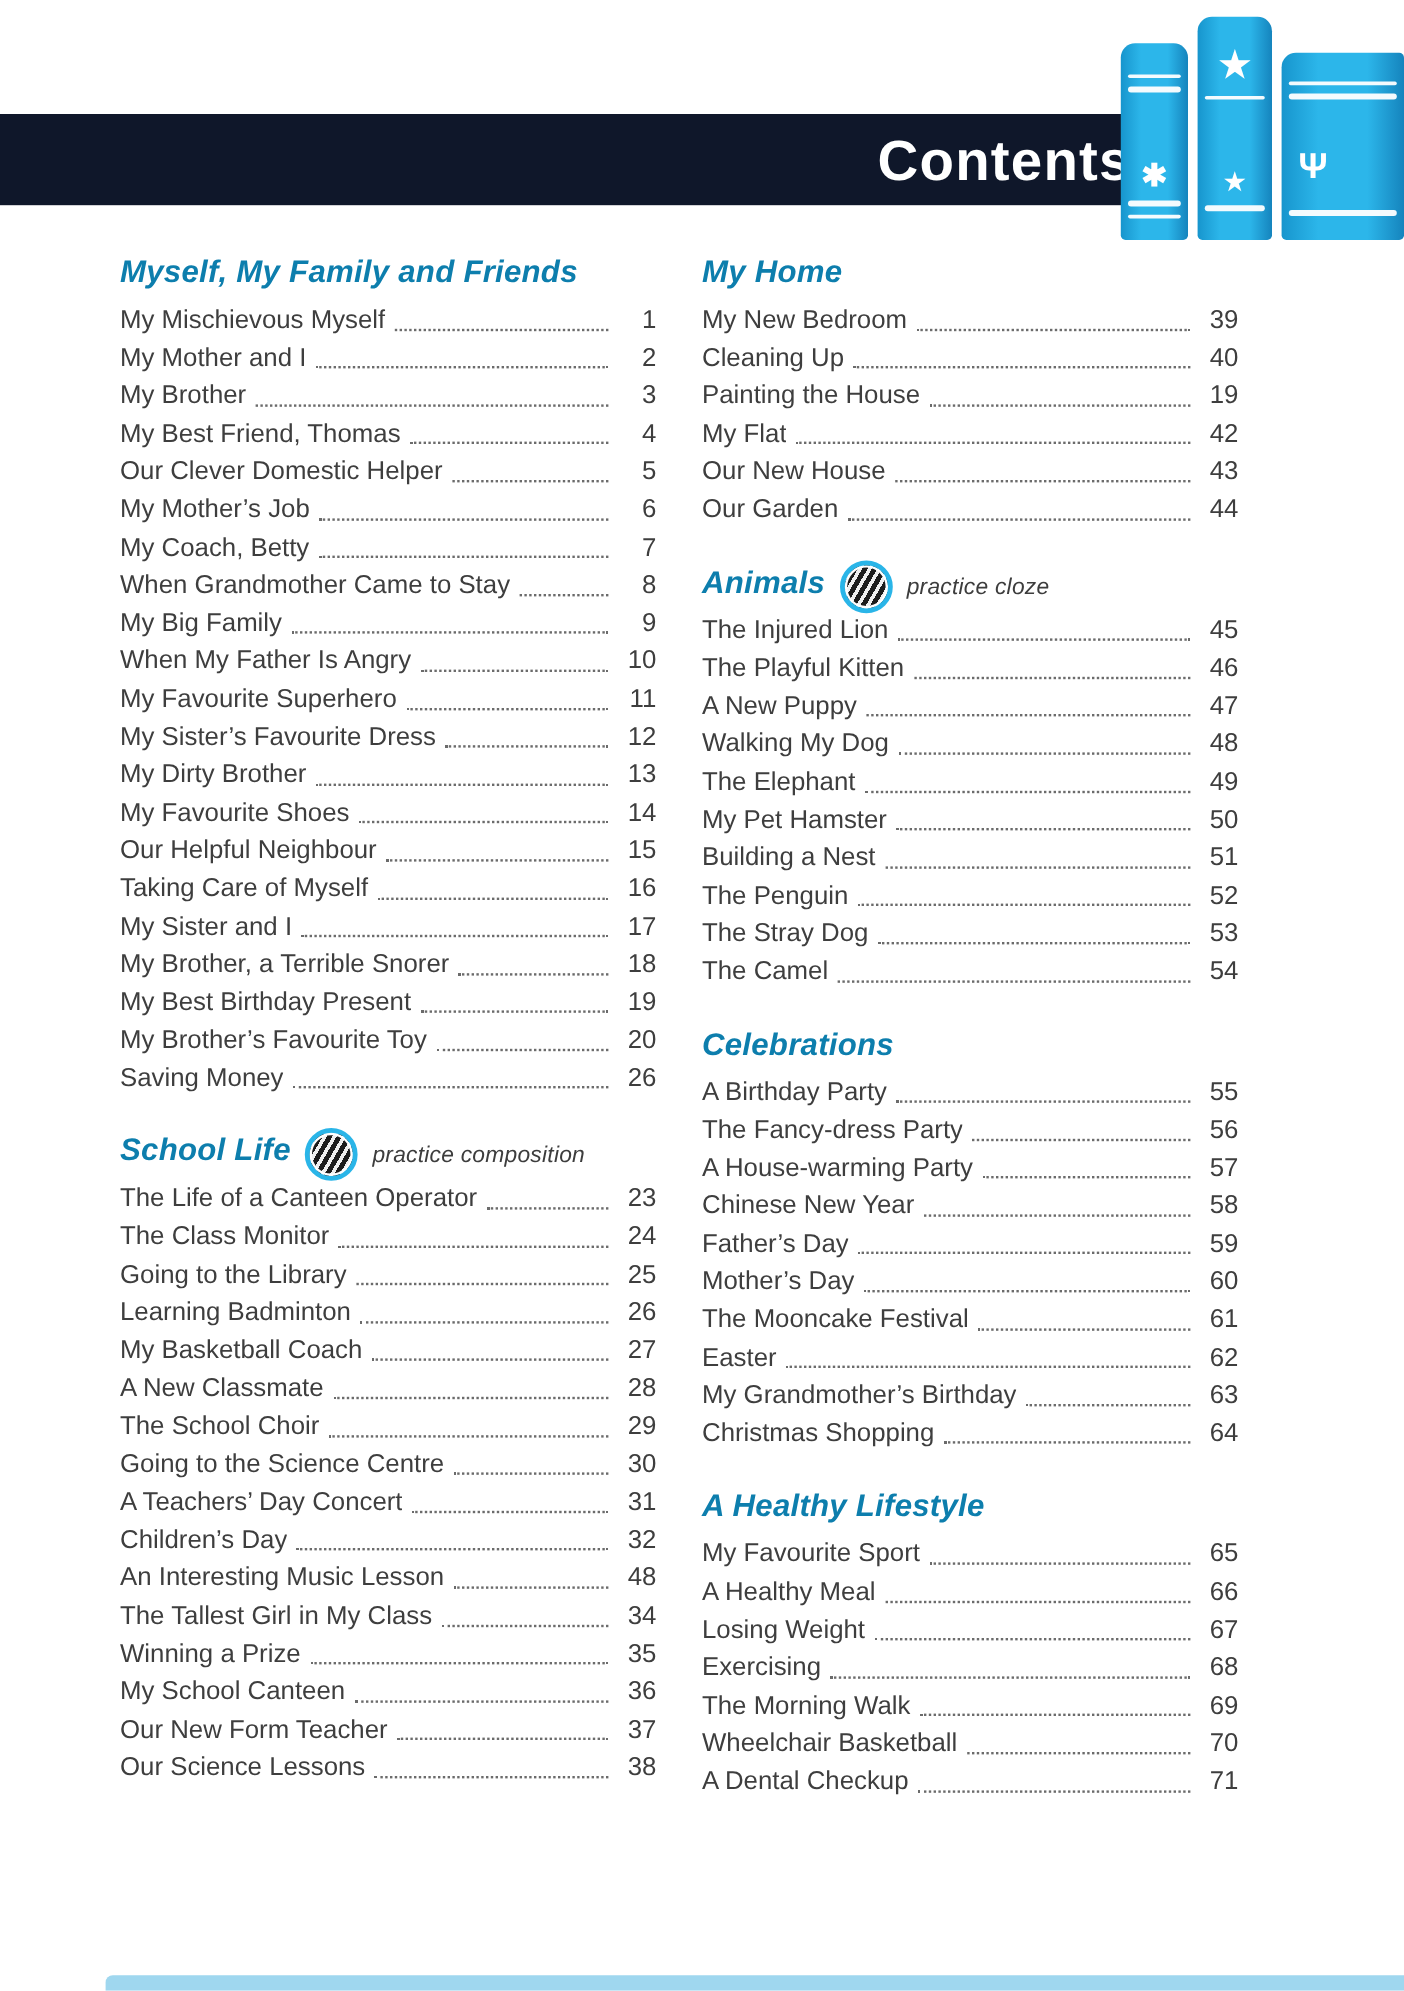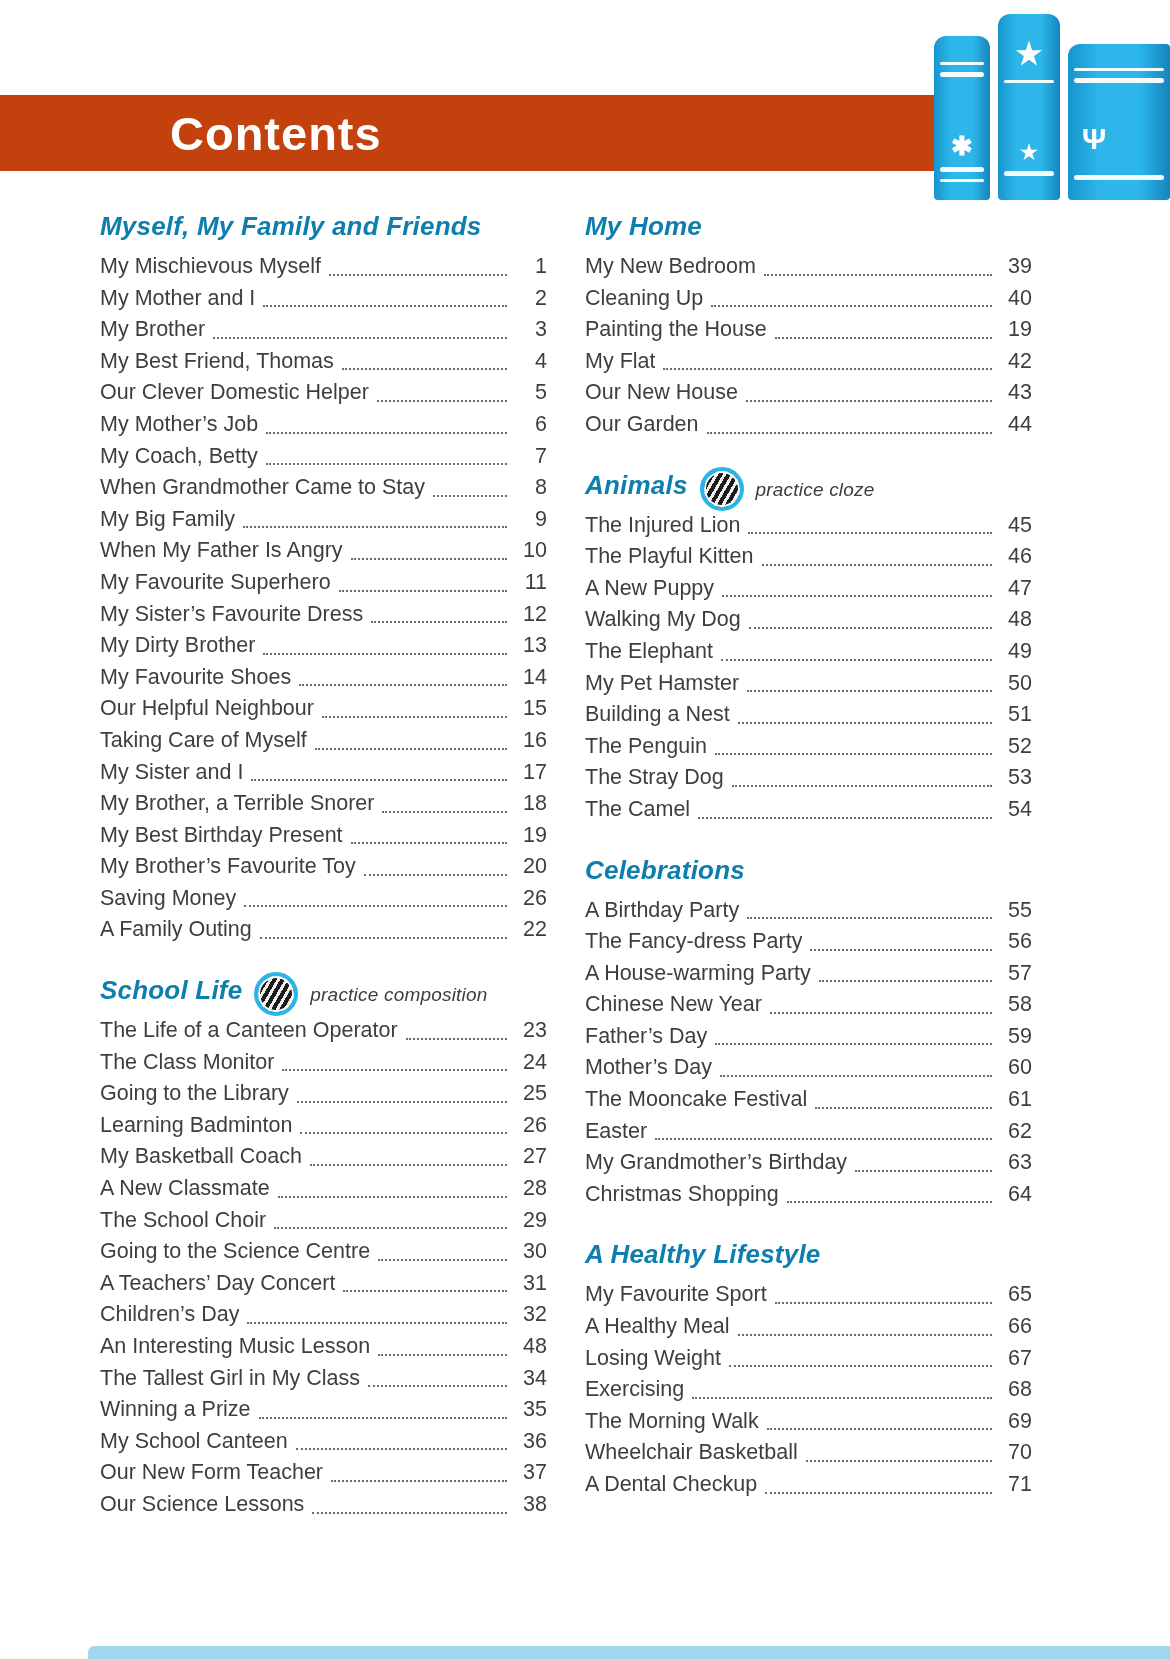--- a/index.html
+++ b/index.html
@@ -7,22 +7,22 @@
   body {
     background:#ffffff;
     font-family:"Liberation Sans", sans-serif;
     position:relative;
     overflow:hidden;
   }
 
   
   .banner {
     position:absolute; top:95px; left:0; width:943px; height:76px;
-    background:#c2410c;
-    display:flex; align-items:center; justify-content:flex-start;
+    background:#0f172a;
+    display:flex; align-items:center; justify-content:flex-end;
   }
   .banner h1 {
     color:#ffffff; font-size:47px; font-weight:bold; letter-spacing:1px;
     margin-left:170px;
   }
 
   
   .books { position:absolute; top:8px; right:0; width:238px; height:192px; }
   .book {
     position:absolute; bottom:0;
@@ -226,25 +226,20 @@
       <div class="entry">
         <span class="label">My Brother’s Favourite Toy</span>
         <span class="leader"></span>
         <span class="page">20</span>
       </div>
       <div class="entry">
         <span class="label">Saving Money</span>
         <span class="leader"></span>
         <span class="page">26</span>
       </div>
-      <div class="entry">
-        <span class="label">A Family Outing</span>
-        <span class="leader"></span>
-        <span class="page">22</span>
-      </div>
       <div class="section-title">
         <span>School Life</span>
         <span class="badge-icon"></span>
         <span class="badge-text">practice composition</span>
       </div>
       <div class="entry">
         <span class="label">The Life of a Canteen Operator</span>
         <span class="leader"></span>
         <span class="page">23</span>
       </div>

